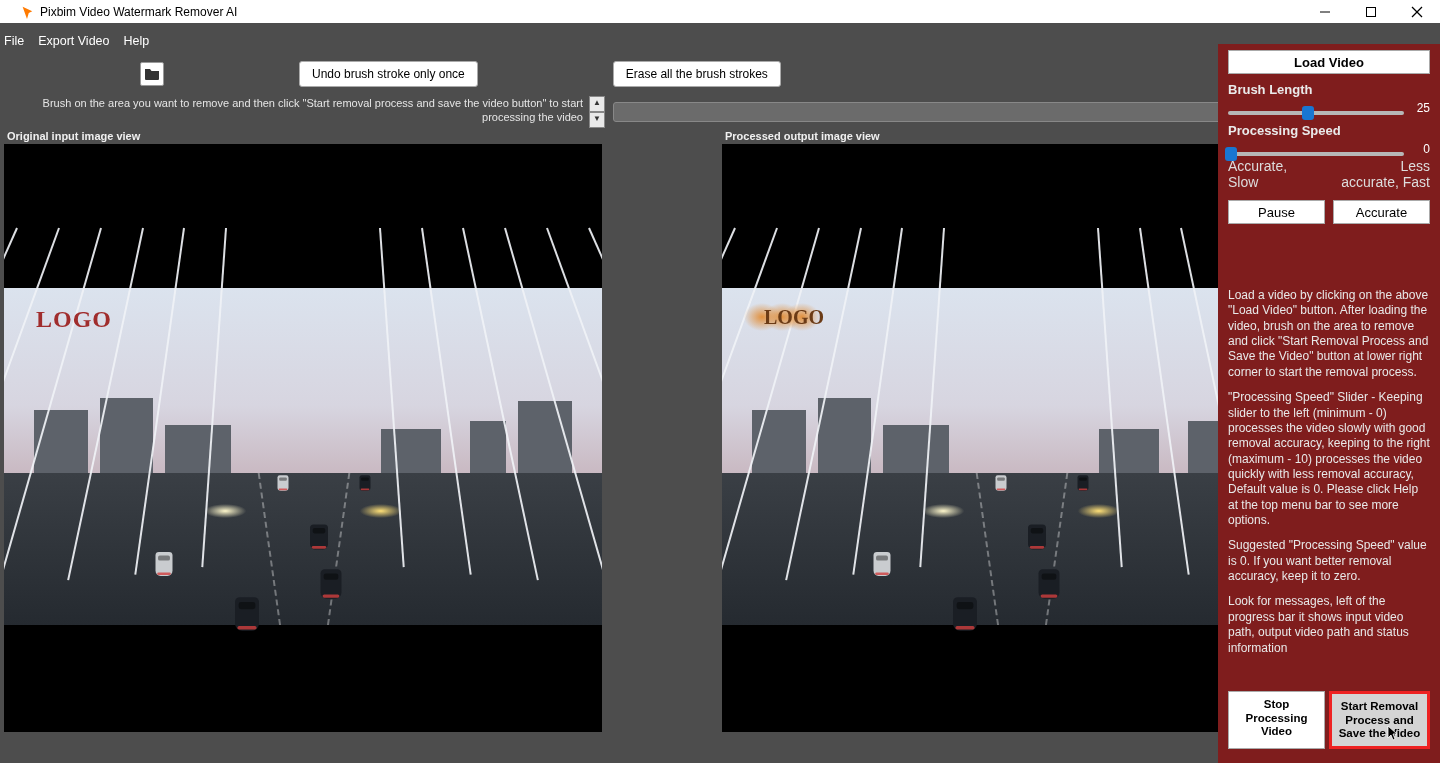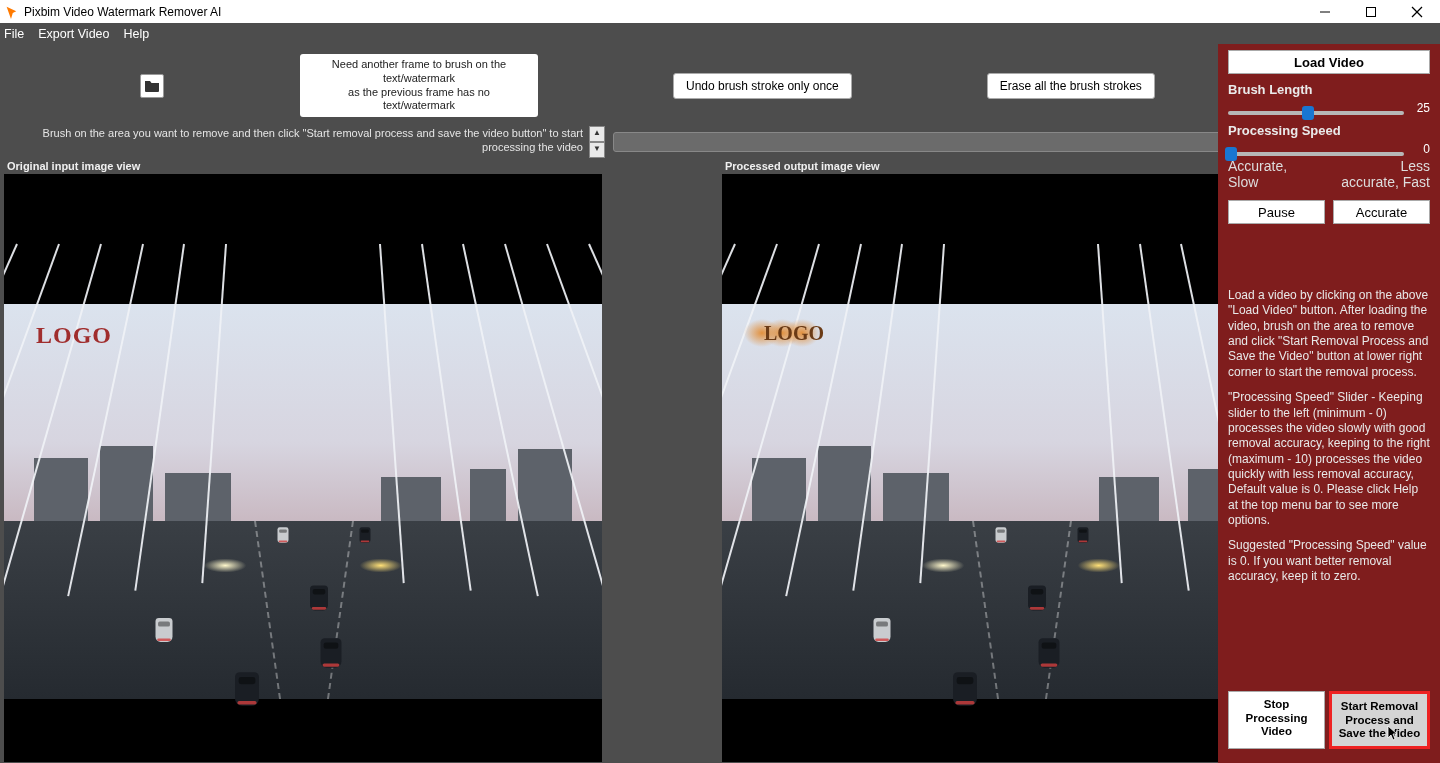--- a/index.html
+++ b/index.html
@@ -11,21 +11,21 @@
       height: 763px;
       overflow: hidden;
       font-size: 12px;
     }
     .titlebar {
       height: 23px;
       background: #fff;
       color: #000;
       display: flex;
       align-items: center;
-      padding-left: 4px;
+      padding-left: 20px;
       position: relative;
     }
     .titlebar .logo {
       width: 14px; height: 14px;
       margin-right: 6px;
       display: inline-flex;
       align-items: center;
       justify-content: center;
     }
     .titlebar .wincontrols {
@@ -41,20 +41,21 @@
       justify-content: center;
       font-size: 12px;
     }
     .menubar {
       height: 22px;
       background: #4d4d4d;
       display: flex;
       align-items: center;
       padding-left: 4px;
       font-size: 12.5px;
+      margin-top: 7px;
     }
     .menubar span { margin-right: 14px; }
 
     .toolbar {
       background: #4d4d4d;
       display: flex;
       align-items: center;
       padding: 9px 0 9px 0;
     }
     .folder-btn {
@@ -143,24 +144,24 @@
     }
     .view-box {
       width: 598px;
       height: 588px;
       background: #000;
       position: relative;
       overflow: hidden;
     }
     .frame {
       position: absolute;
-      top: 130px;
+      top: 144px;
       left: 0;
       width: 598px;
-      height: 395px;
+      height: 337px;
     }
     
     .sky {
       position: absolute; inset: 0;
       background: linear-gradient(to bottom, #dbe3ee 0%, #d7d5e0 35%, #c9b9c2 55%, #b0a3ad 70%, #3f4550 70%);
     }
     
     .bld {
       position: absolute;
       bottom: 45%;
@@ -354,24 +355,20 @@
   <span>File</span>
   <span>Export Video</span>
   <span>Help</span>
 </div>
 
 <div class="toolbar">
   <div class="folder-btn">
     <svg width="16" height="14" viewBox="0 0 16 14">
         <path fill="#333" d="M1 2h5l1.5 2H15v8a1 1 0 0 1-1 1H2a1 1 0 0 1-1-1z"></path>
       </svg>
-  </div>
-  <div class="hint-box">
-    <div>Need another frame to brush on the text/watermark</div>
-    <div>as the previous frame has no text/watermark</div>
   </div>
   <button class="btn-white undo-btn">Undo brush stroke only once</button>
   <button class="btn-white erase-btn">Erase all the brush strokes</button>
 </div>
 
 <div class="infobar">
   <div class="info-text">Brush on the area you want to remove and then click "Start removal process and save the video button" to start processing the video</div>
   <div class="stepper">
     <div>▲</div>
     <div>▼</div>
@@ -480,20 +477,21 @@
 
   <div class="two-btn-row">
     <div class="rp-btn">Pause</div>
     <div class="rp-btn">Accurate</div>
   </div>
 
   <div class="rp-help">
     <p><span>Load a video by clicking on the above "Load Video" button.</span> <span>After loading the video, brush on the area to remove and click "Start Removal Process and Save the Video" button at lower right corner to start the removal process.</span></p>
     <p>"Processing Speed" Slider - Keeping slider to the left (minimum - 0) processes the video slowly with good removal accuracy, keeping to the right (maximum - 10) processes the video quickly with less removal accuracy, Default value is 0. Please click Help at the top menu bar to see more options.</p>
     <p>Suggested "Processing Speed" value is 0. If you want better removal accuracy, keep it to zero.</p>
+    <p>Look for messages, left of the progress bar it shows input video path, output video path and status information</p>
   </div>
 
   <div class="rp-bottom">
     <div class="bb">Stop Processing Video</div>
     <div class="bb highlight">
       <span>Start Removal Process and Save the Video</span>
       <svg class="cursor-arrow" viewBox="0 0 12 16">
           <path fill="#000" stroke="#fff" stroke-width="0.8" d="M1 1l0 12 3-3 2 5 2-1-2-5 4 0z"></path>
         </svg>
     </div>

